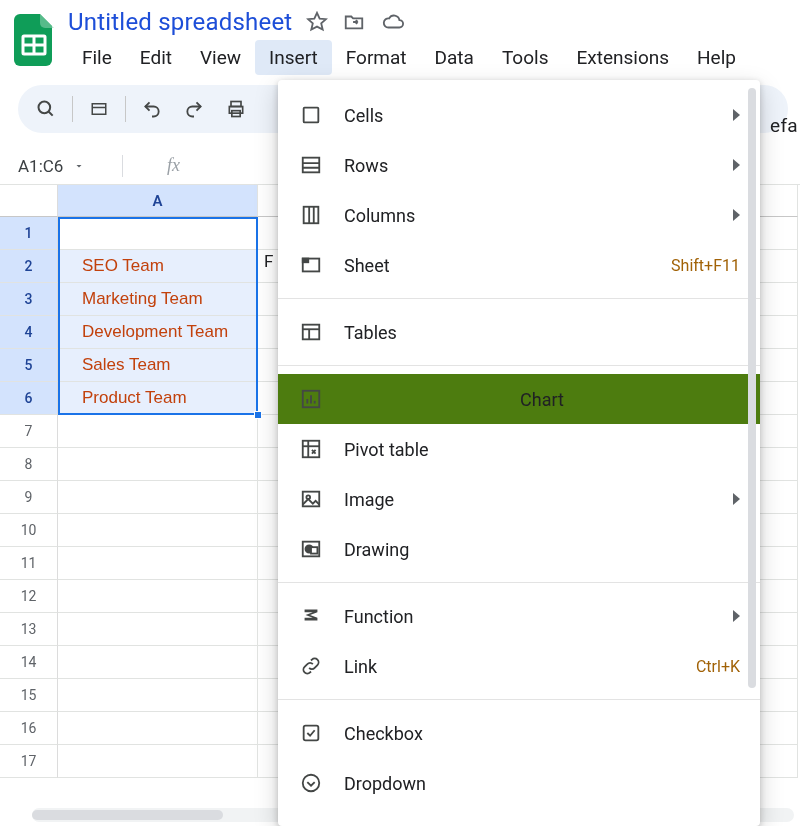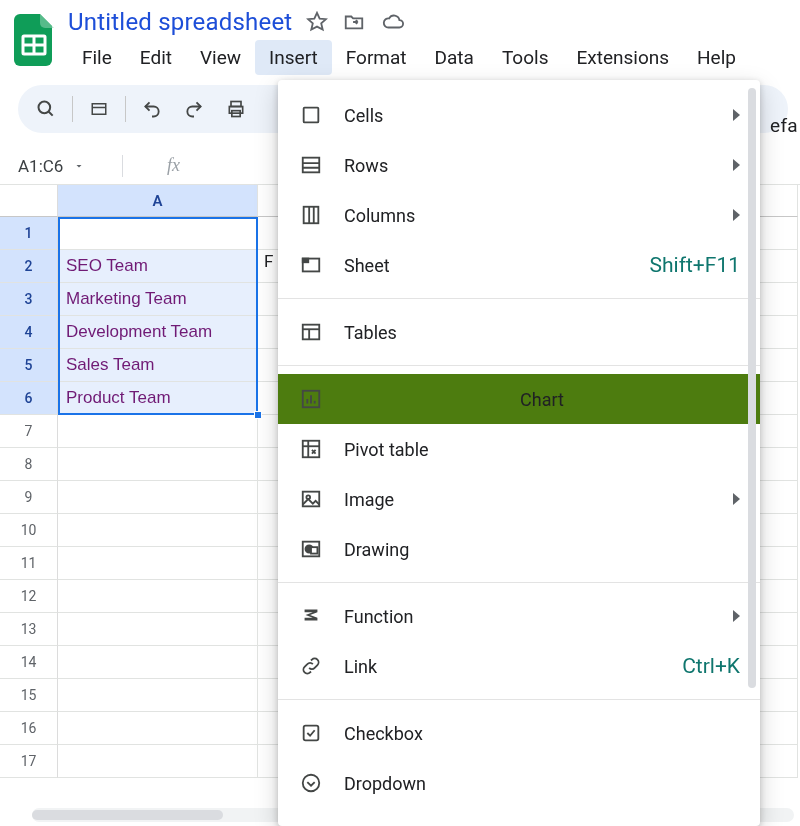--- a/index.html
+++ b/index.html
@@ -34,38 +34,38 @@
   .rowsCol { width:58px; }
   .corner { height:32px; background:#fff; border-right:1px solid #dcdcdc; border-bottom:1px solid #c7c7c7;}
   .rowhead { height:33px; border-right:1px solid #dcdcdc; border-bottom:1px solid #e1e3e1; display:flex; align-items:center; justify-content:center; font-size:14px; color:#5f6368; background:#fff; }
   .rowhead.sel { background:#d3e3fd; color:#1f4496; font-weight:500;}
   .colsArea { flex:1; }
   .colhead-row { display:flex; height:32px;}
   .colhead { border-right:1px solid #e1e3e1; border-bottom:1px solid #c7c7c7; display:flex; align-items:center; justify-content:center; font-size:15px; color:#5f6368; background:#fff;}
   .colhead.sel { background:#d3e3fd; color:#1f4496; font-weight:600;}
   .colA { width:200px;} .colB { width:540px;}
   .datarow { display:flex; height:33px;}
-  .cell { border-right:1px solid #e1e3e1; border-bottom:1px solid #e1e3e1; padding:0 8px; display:flex; align-items:center; font-size:17px; font-family: Arial, sans-serif; color:#701a75; background:#fff;}
+  .cell { border-right:1px solid #e1e3e1; border-bottom:1px solid #e1e3e1; padding:0 24px; display:flex; align-items:center; font-size:17px; font-family: Arial, sans-serif; color:#c2410c; background:#fff;}
   .cell.sel { background:#e7effd; }
   .cell.active { background:#fff; }
   
   .selOutline { position:absolute; border:2px solid #1a73e8; pointer-events:none; }
   .aHandle { position:absolute; width:8px; height:8px; background:#1a73e8; border:1px solid #fff; }
 
   .hscroll { position:absolute; left:32px; right:6px; bottom:4px; height:14px; background:#f1f3f4; border-radius:7px;}
   .hscroll .thumb{ position:absolute; left:0; width:25%; top:2px; bottom:2px; background:#dadce0; border-radius:6px;}
 
   
   .dropdown { position:absolute; top:80px; left:278px; width:482px; height:746px; background:#fff; border-radius:4px; box-shadow:0 2px 6px rgba(0,0,0,.2),0 8px 24px rgba(0,0,0,.18); padding:10px 0; overflow:hidden;}
   .dropdown .scroll { position:absolute; right:4px; top:8px; width:8px; height:600px; background:#dadce0; border-radius:4px;}
   .dd-item { display:flex; align-items:center; height:50px; padding:0 20px; gap:20px; cursor:pointer; font-size:18px; color:#202124;}
   .dd-item.hover { background:#4d7c0f;text-align:center;}
   .dd-item .lead { width:26px; display:flex; justify-content:center; color:#444746;}
   .dd-item .label{ flex:1;}
-  .dd-item .trail{ color:#0f766e; font-size:21px; display:flex; align-items:center;}
+  .dd-item .trail{ color:#a16207; font-size:16px; display:flex; align-items:center;}
   .dd-sep{ height:1px; background:#e3e3e3; margin:8px 0;}
   .arrow-tri { width:0;height:0;border-top:6px solid transparent;border-bottom:6px solid transparent;border-left:7px solid #5f6368;}
 
   .peek { position:absolute; left:264px; top:251px; font-size:17px; color:#202124;}
   .peek2{ position:absolute; right:2px; top:114px; font-size:19px; color:#202124; letter-spacing:0.3px;}
 </style>
 </head>
 <body>
 <div class="app">
 

